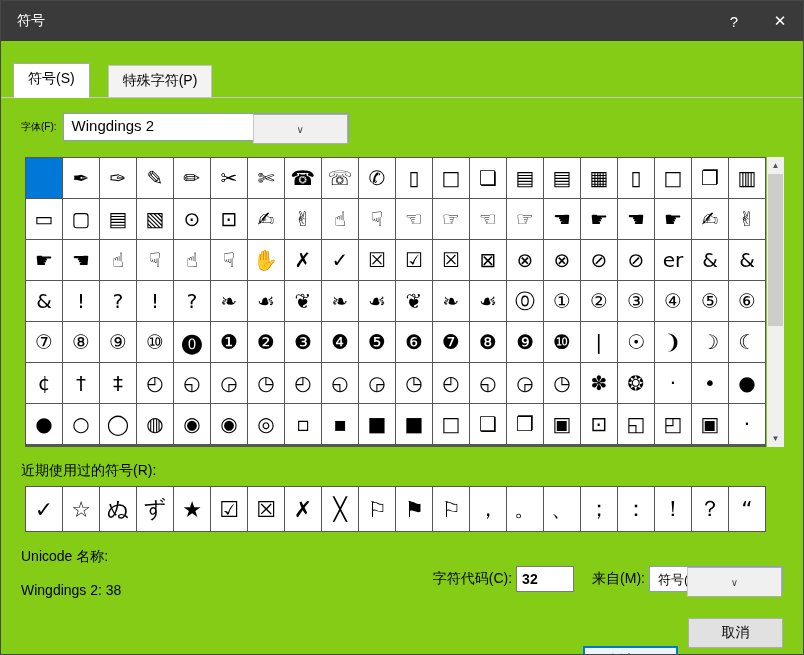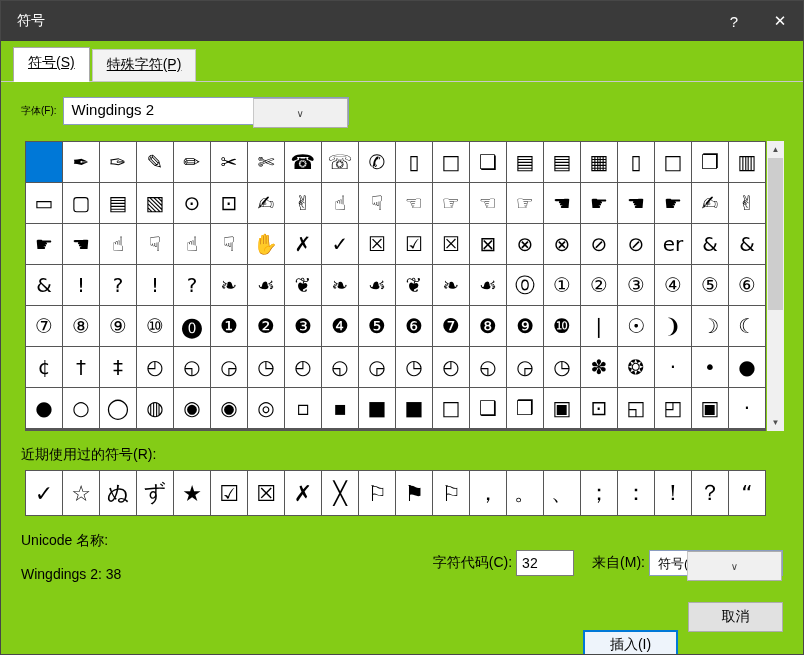--- a/index.html
+++ b/index.html
@@ -9,24 +9,24 @@
   .dialog { width: 804px; height: 655px; background: #84cc16; border: 1px solid #474747; display: flex; flex-direction: column; overflow: hidden; }
 
   
   .titlebar { height: 40px; background: #3a3a3a; color: #fff; display: flex; align-items: center; flex-shrink: 0; }
   .titlebar .title { padding-left: 16px; font-size: 14px; flex: 1; }
   .tb-btn { width: 46px; height: 40px; display: flex; align-items: center; justify-content: center; font-size: 15px; cursor: pointer; }
 
   .bodyarea { flex: 1; display: flex; flex-direction: column; }
 
   
-  .tabs { display: flex; padding: 6px 0 0 12px; border-bottom: 1px solid #c8c8c8; text-decoration: underline; }
+  .tabs { display: flex; padding: 22px 0 0 12px; border-bottom: 1px solid #c8c8c8; }
   .tab { padding: 6px 14px 7px 14px; font-size: 14px; cursor: pointer; }
   .tab.active { background: #fff; border: 1px solid #a8a8a8; border-bottom: 1px solid #fff; margin-bottom: -1px; }
-  .tab.inactive { background: #f3f3f3; border: 1px solid #c4c4c4; border-bottom: none; margin-top: 2px; margin-left: 2px; }
+  .tab.inactive { background: #f3f3f3; border: 1px solid #c4c4c4; border-bottom: none; margin-top: 2px; margin-left: 18px; }
 
   
   .font-row { display: flex; align-items: center; margin: 15px 0 8px 20px; }
   .font-label { font-size: 10px; margin-right: 6px; }
   .combo { display: flex; align-items: stretch; border: 1px solid #8a9cc0; height: 28px; background: #fff; }
   .font-combo { width: 286px; }
   .combo .val { flex: 1; padding: 3px 8px 0 8px; font-size: 15px; white-space: nowrap; overflow: hidden; }
   .combo .btn { width: 22px; background: #f0f0f0; border-left: 1px solid #c8c8c8; display: flex; align-items: center; justify-content: center; font-size: 10px; color: #444; cursor: pointer; }
 
   
@@ -44,21 +44,21 @@
   .recent-grid { display: grid; grid-template-columns: repeat(20, 36px); grid-auto-rows: 44px; gap: 1px; background: #565656; border: 1px solid #565656; margin-left: 24px; width: -moz-fit-content; width: fit-content; }
   .recent-grid .cell { font-size: 22px; }
 
   
   .info-row { display: flex; margin: 16px 20px 0 20px; }
   .unicode-block { flex: 1; }
   .unicode-label { font-size: 14px; margin-bottom: 16px; }
   .unicode-value { font-size: 14px; }
   .code-controls { display: flex; align-items: center; margin-top: 12px; }
   .cc-label, .from-label { font-size: 14px; white-space: nowrap; }
-  input.cc { width: 58px; height: 26px; border: 1px solid #7a7a7a; font-size: 14px; padding: 0 5px; margin: 0 18px 0 4px; font-family: "Liberation Sans", sans-serif; }
+  input.cc { width: 58px; height: 26px; border: 1px solid #7a7a7a; font-size: 14px; padding: 0 5px; margin: 0 18px 0 4px; font-family: "Liberation Sans", sans-serif; font-weight: bold; }
   .from-combo { width: 134px; height: 26px; margin-left: 4px; }
   .from-combo .val { font-size: 13px; padding-top: 4px; }
 
   
   .footer { display: flex; justify-content: flex-end; gap: 10px; padding: 20px 20px 0 0; }
   .btn { min-width: 95px; height: 30px; font-size: 14px; display: flex; align-items: center; justify-content: center; background: #e1e1e1; border: 1px solid #adadad; cursor: pointer; }
   .btn.primary { background: #eef4fb; border: 2px solid #0078d7; margin-top: 28px; }
 </style>
 </head>
 <body>

